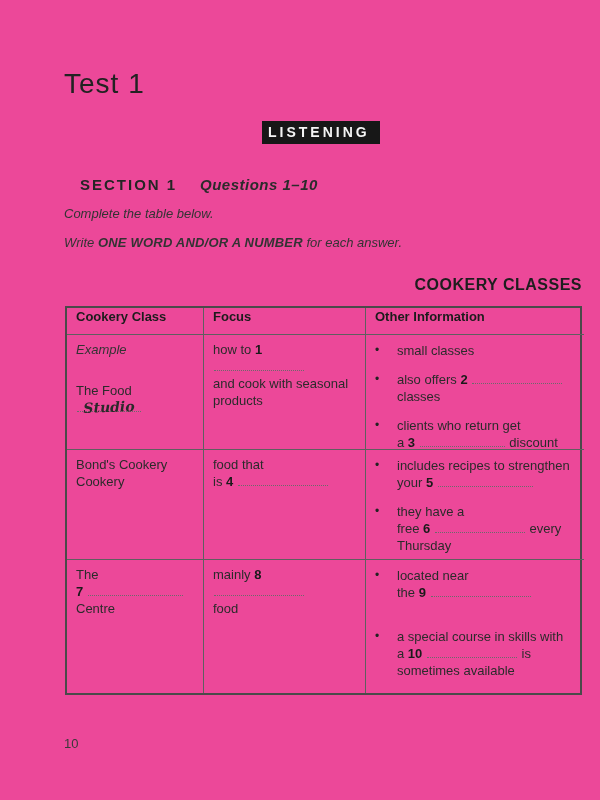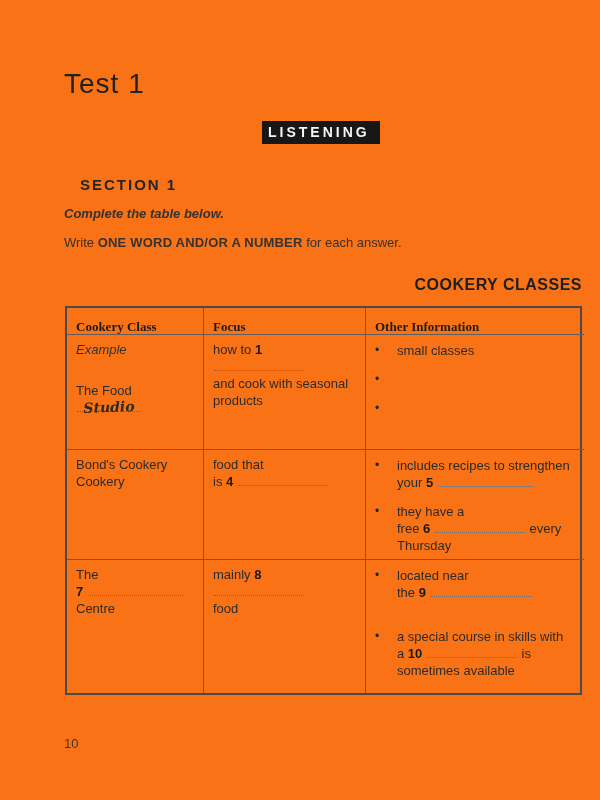--- a/index.html
+++ b/index.html
@@ -1,21 +1,21 @@
 <!DOCTYPE html>
 <html><head>
 <meta charset="utf-8">
 <style>
   * { margin: 0; padding: 0; box-sizing: border-box; }
   html, body { background: #e8e8e8; }
   .page {
     position: relative;
     width: 600px;
     height: 800px;
-    background: #f97316;
+    background: #ec4899;
     font-family: "Liberation Sans", "DejaVu Sans", sans-serif;
     color: #2b2b2b;
     overflow: hidden;
   }
   .test-title {
     position: absolute;
     left: 64px; top: 68px;
     font-size: 28px;
     font-weight: 400;
     letter-spacing: 1px;
@@ -49,25 +49,25 @@
     font-weight: bold;
     font-style: italic;
     letter-spacing: 0.5px;
   }
   .instr1 {
     position: absolute;
     left: 64px; top: 206px;
     font-style: italic;
     font-size: 13px;
     color: #333;
-    font-weight: bold;
   }
   .instr2 {
     position: absolute;
     left: 64px; top: 235px;
+    font-style: italic;
     font-size: 13px;
     color: #333;
   }
   .instr2 b { letter-spacing: 0.2px; }
   .table-title {
     position: absolute;
     left: 66px; top: 276px;
     width: 516px;
     text-align: right;
     font-size: 16px;
@@ -89,23 +89,22 @@
   .cell {
     border-right: 1px solid #5f5f5f;
     border-bottom: 1px solid #5f5f5f;
     padding: 6px 8px 4px 9px;
     overflow: hidden;
   }
   .cell.last-col { border-right: none; }
   .cell.last-row { border-bottom: none; }
   .hcell {
     font-weight: bold;
-    padding-top: 10px;
+    padding-top: 0;
     color: #1c1c1c;
-    font-family: Liberation Serif, serif;
   }
   .line { display: block; }
   b.qnum { font-weight: bold; color: #1a1a1a; }
   .blank {
     display: inline-block;
     border-bottom: 1px dotted #6b6b6b;
     height: 10px;
     margin: 0 1px;
     vertical-align: baseline;
   }
@@ -147,20 +146,21 @@
 <body>
 
 <div class="page">
 
   <div class="test-title">Test 1</div>
 
   <div class="banner">LISTENING</div>
 
   <div class="section-row">
     <span class="section-label">SECTION 1</span>
+    <span class="questions-range">Questions 1–10</span>
   </div>
 
   <div class="instr1">Complete the table below.</div>
 
   <div class="instr2"><span>Write </span><b>ONE WORD AND/OR A NUMBER</b><span> for each answer.</span></div>
 
   <div class="table-title">COOKERY CLASSES</div>
 
   <div class="ctable">
 
@@ -185,23 +185,38 @@
       <span class="line">products</span>
     </div>
     <div class="cell last-col">
       <span class="bullets">
         <span class="bullet-item">
           <span class="dot">•</span>
           <span class="btext">small classes</span>
         </span>
         <span class="bullet-item">
           <span class="dot">•</span>
-        </span>
-        <span class="bullet-item">
-          <span class="dot">•</span>
+          <span class="btext">
+            <span>also offers</span>
+            <b class="qnum">2</b>
+            <span class="blank w90"></span>
+            <span class="line">classes</span>
+          </span>
+        </span>
+        <span class="bullet-item">
+          <span class="dot">•</span>
+          <span class="btext">
+            <span class="line">clients who return get</span>
+            <span class="line">
+              <span>a</span>
+              <b class="qnum">3</b>
+              <span class="blank w85"></span>
+              <span>discount</span>
+            </span>
+          </span>
         </span>
       </span>
     </div>
 
     <div class="cell">
       <span class="line">Bond's Cookery</span>
       <span class="line">Cookery</span>
     </div>
     <div class="cell">
       <span class="line">food that</span>

